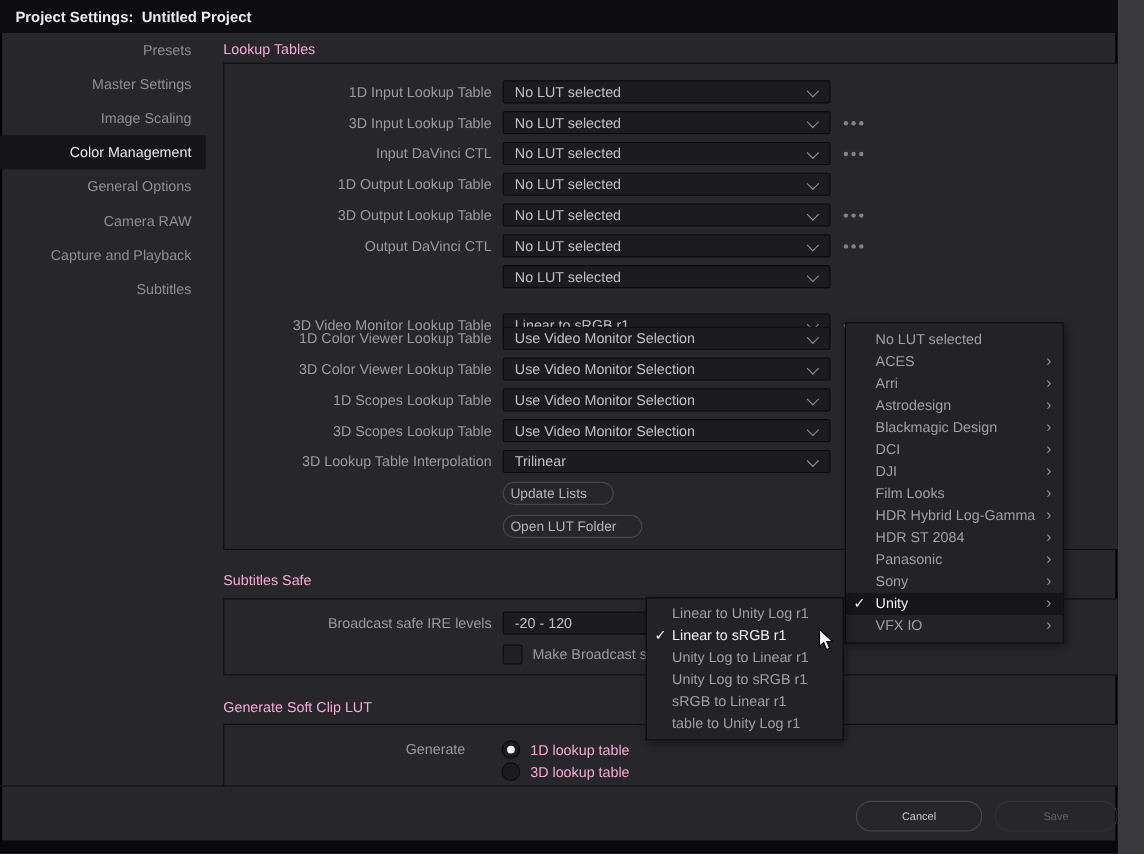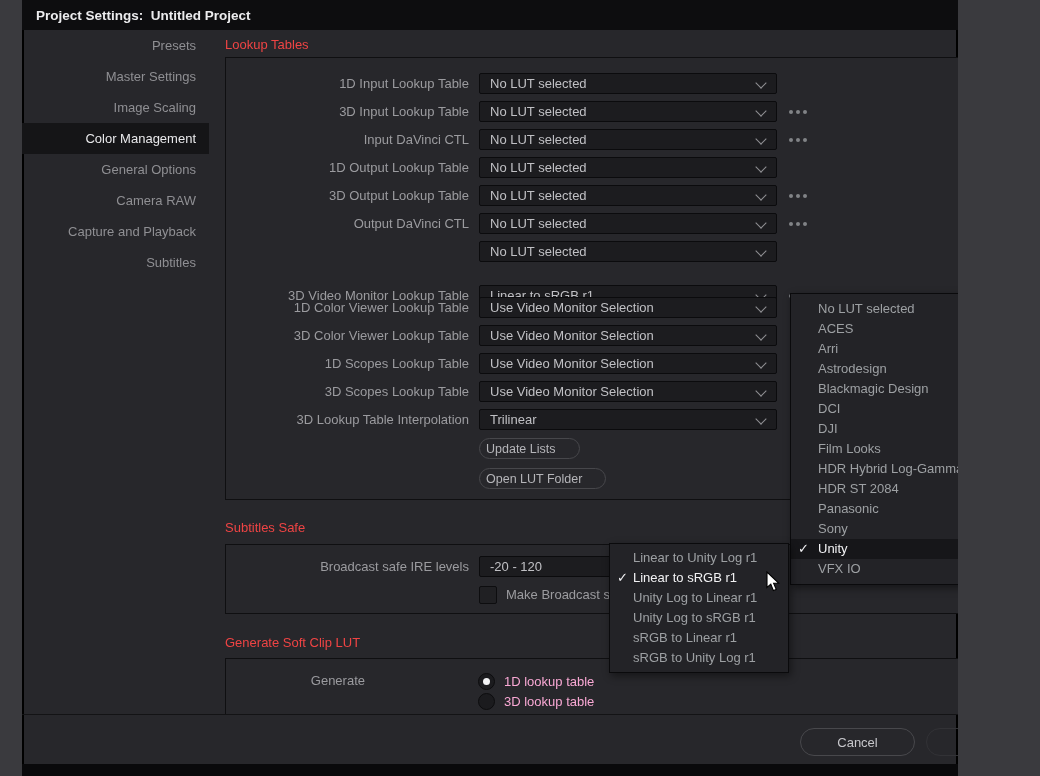--- a/index.html
+++ b/index.html
@@ -1,30 +1,30 @@
 <!DOCTYPE html>
 <html><head>
 <meta charset="utf-8">
 <style>
   html,body{margin:0;padding:0;background:#3a3a3e;}
   #window{
-    position:relative;width:936px;height:776px;background:#27272b;
+    position:relative;width:1016px;height:776px;background:#27272b;
     font-family:"Liberation Sans","DejaVu Sans",sans-serif;
-    overflow:hidden;box-shadow:inset 0 0 0 2px #000;margin-left:22px;
+    overflow:hidden;box-shadow:inset 0 0 0 2px #000;
   }
   
   #titlebar{position:absolute;left:0;top:0;width:1040px;height:30px;background:#0d0d0f;
     display:flex;align-items:center;}
   #titlebar .title{color:#ececee;font-size:13.5px;font-weight:bold;padding-left:14px;white-space:pre;}
   
   .side-item{position:absolute;left:0;width:187px;height:31px;line-height:31px;
     text-align:right;padding-right:13px;box-sizing:border-box;color:#8f8f93;font-size:13px;cursor:default;}
   .side-item.selected{background:#151517;color:#e9e9eb;}
   
-  .section-title{position:absolute;left:203px;color:#ef4444;font-size:13px;height:16px;line-height:16px;}
+  .section-title{position:absolute;left:203px;color:#f9a8d4;font-size:13px;height:16px;line-height:16px;}
   .panel{position:absolute;left:203px;width:819px;border:1px solid #0f0f11;box-sizing:border-box;background:#27272b;}
   
   .lut-row{position:absolute;left:203px;width:820px;height:21px;}
   .row-label{position:absolute;right:576px;top:0;height:21px;line-height:21px;color:#9b9b9f;font-size:13px;white-space:nowrap;}
   .dd{position:absolute;left:254px;top:0;width:298px;height:21px;background:#1c1c1f;border:1px solid #0b0b0d;
       box-sizing:border-box;border-radius:2px;cursor:pointer;}
   .dd .dd-val{position:absolute;left:10px;top:0;height:19px;line-height:19px;color:#c0c0c4;font-size:13px;white-space:nowrap;}
   .chev{position:absolute;right:11px;top:5px;width:7px;height:7px;border-left:1.6px solid #909094;
       border-bottom:1.6px solid #909094;transform:rotate(-45deg);}
   .dots{position:absolute;left:562px;top:0;height:21px;display:flex;align-items:center;cursor:pointer;}
@@ -42,21 +42,21 @@
   .menu{position:absolute;background:#232327;border:1px solid #0a0a0c;box-sizing:border-box;z-index:10;
     box-shadow:2px 3px 8px rgba(0,0,0,0.45);}
   .menu-item{position:relative;height:20px;line-height:20px;font-size:13px;color:#9da0a3;
     padding-left:27px;white-space:nowrap;cursor:pointer;}
   .menu-item.hl{background:#161619;color:#f2f2f4;}
   .menu-item.white{color:#f2f2f4;}
   .menu-item .mi-check{position:absolute;left:7px;top:0;color:#f2f2f4;font-size:13px;}
   .menu-item .mi-arrow{position:absolute;right:10px;top:0;color:#8c8d91;font-size:15px;line-height:19px;}
   
   .footer-btn{position:absolute;height:28px;border-radius:14px;border:1px solid #48484c;box-sizing:border-box;
-    background:transparent;color:#c7c7cb;font-size:13px;line-height:26px;text-align:center;cursor:pointer;}
+    background:transparent;color:#c7c7cb;font-size:10px;line-height:26px;text-align:center;cursor:pointer;}
   .footer-btn.disabled{border-color:#323236;color:#616165;}
   #bottom-strip{position:absolute;left:0;top:764px;width:1040px;height:12px;background:#09090b;}
   #content-divider{position:absolute;left:0;top:714px;width:1040px;height:1px;background:#131315;}
   
   #scroll-thumb{position:absolute;left:1029px;top:237px;width:7px;height:311px;border-radius:4px;
     background:#6f7378;border:1px solid #2a2a2e;box-sizing:border-box;cursor:pointer;}
   
   #cursor{position:absolute;left:744px;top:571px;z-index:30;}
 </style>
 </head>
@@ -242,20 +242,20 @@
     <div class="menu-item hl"><span class="mi-check">✓</span><span>Unity</span><span class="mi-arrow">›</span></div>
     <div class="menu-item"><span>VFX IO</span><span class="mi-arrow">›</span></div>
   </div>
 
   <div class="menu" style="left:587px;top:543px;width:180px;padding:4px 0">
     <div class="menu-item" style="padding-left:23px"><span>Linear to Unity Log r1</span></div>
     <div class="menu-item white" style="padding-left:23px"><span class="mi-check">✓</span><span>Linear to sRGB r1</span></div>
     <div class="menu-item" style="padding-left:23px"><span>Unity Log to Linear r1</span></div>
     <div class="menu-item" style="padding-left:23px"><span>Unity Log to sRGB r1</span></div>
     <div class="menu-item" style="padding-left:23px"><span>sRGB to Linear r1</span></div>
-    <div class="menu-item" style="padding-left:23px"><span>sRGB to Unity Log r1</span></div>
+    <div class="menu-item" style="padding-left:23px"><span>table to Unity Log r1</span></div>
   </div>
 
   <svg id="cursor" width="15" height="21" viewBox="0 0 15 21">
     <polygon points="1,1 1,16.5 4.8,13.2 7.4,19.6 10.2,18.4 7.6,12.2 12.6,12" fill="#ffffff" stroke="#000000" stroke-width="1.1"></polygon>
   </svg>
 
 </div>
 
 </body></html>

